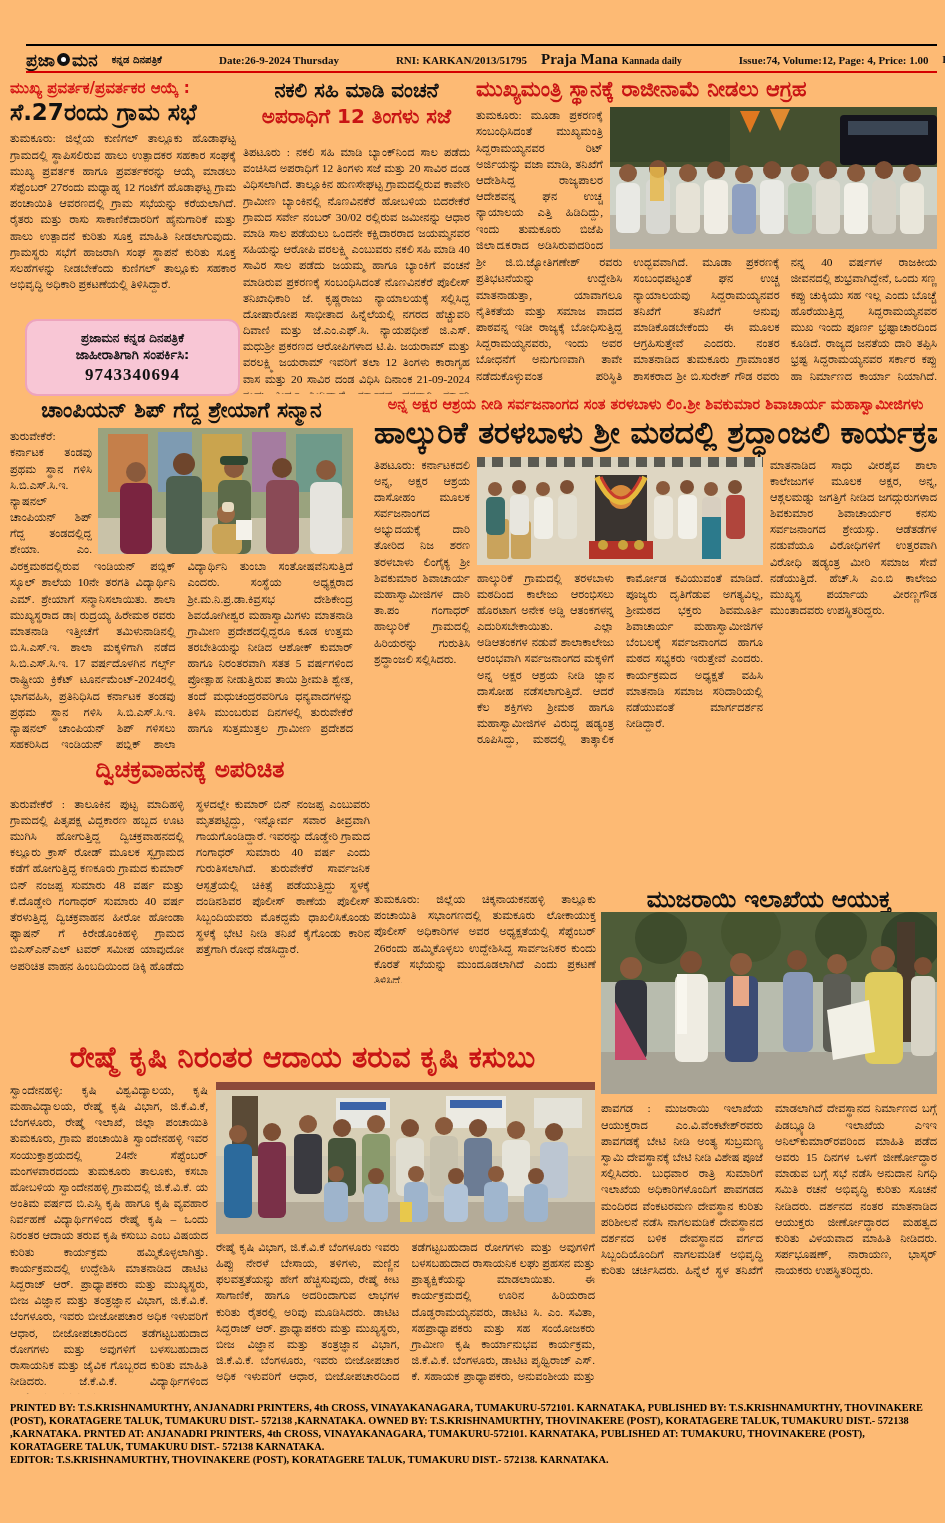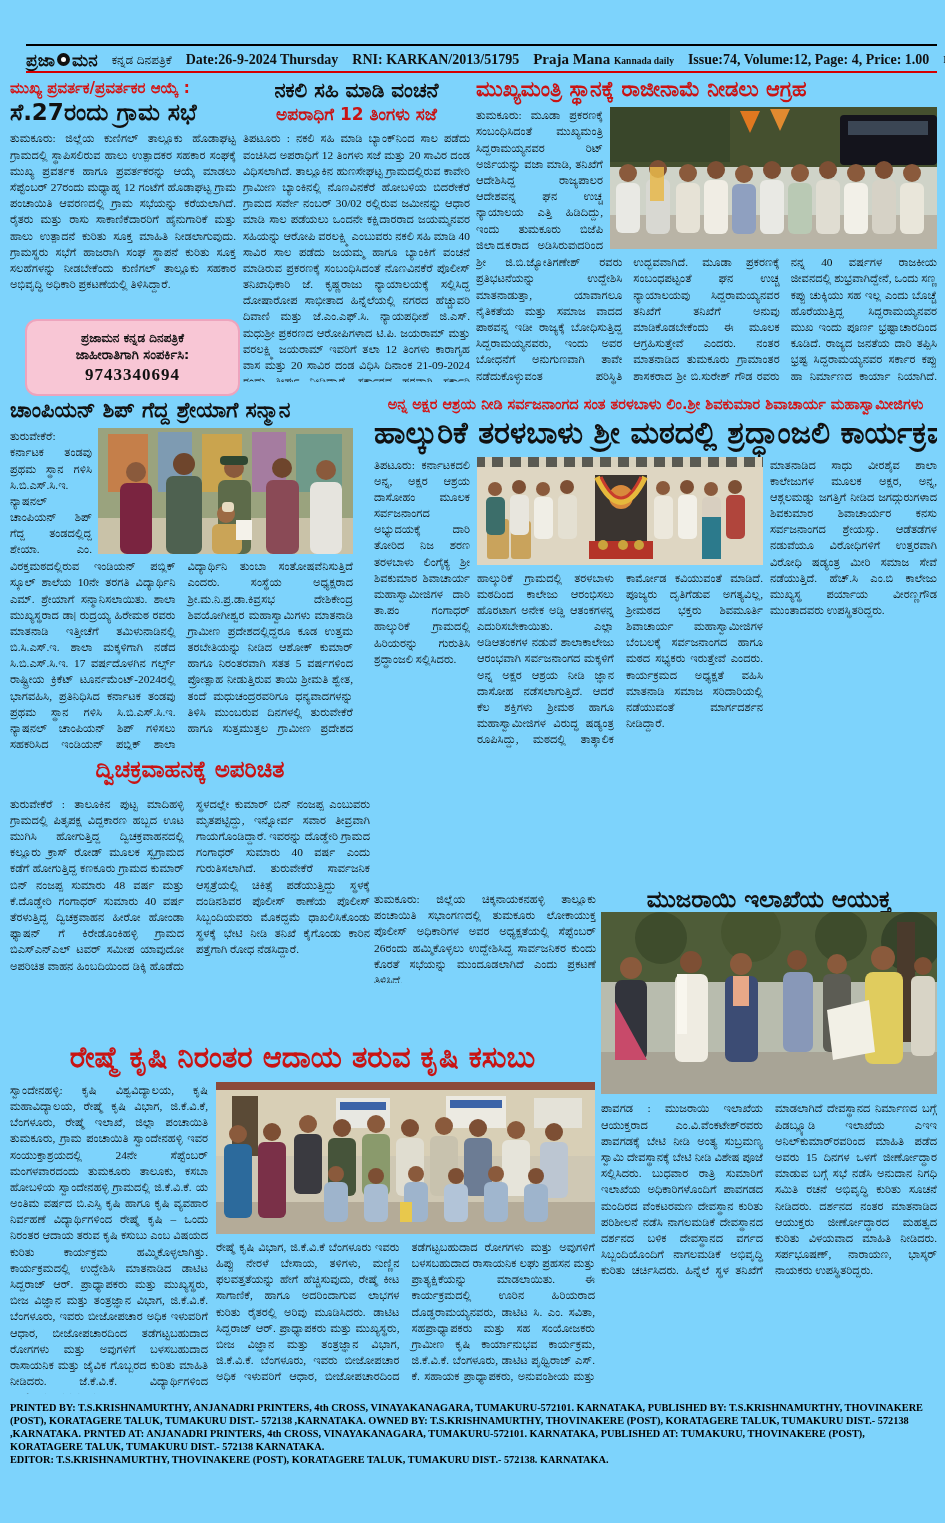--- a/index.html
+++ b/index.html
@@ -1,26 +1,26 @@
 <!DOCTYPE html>
 <html><head>
 <meta charset="utf-8">
 <style>
   html,body{margin:0;padding:0;background:#ffffff;}
   body{width:945px;height:1523px;position:relative;font-family:"Liberation Serif","DejaVu Sans",serif;color:#111;}
-  .page{position:absolute;inset:0;background:#7dd3fc;overflow:hidden;}
+  .page{position:absolute;inset:0;background:#fdba74;overflow:hidden;}
   
   .masthead{position:absolute;left:26px;right:8px;top:44px;height:27px;border-top:2px solid #000;
     display:flex;align-items:center;gap:14px;white-space:nowrap;}
   .mast-rule{position:absolute;left:26px;right:8px;top:71px;height:0;border-top:2.5px solid #d40000;}
   .brand{font-weight:bold;font-size:17px;font-family:"DejaVu Sans",sans-serif;display:flex;align-items:center;gap:2px;}
   .brand-logo{width:13px;height:13px;border-radius:50%;background:#111;display:inline-block;position:relative;}
   .brand-logo::after{content:"";position:absolute;left:4px;top:4px;width:5px;height:5px;border-radius:50%;background:#fff;}
-  .tagline{font-size:12px;font-weight:normal;font-family:"DejaVu Sans",sans-serif;}
-  .mast-date,.mast-rni,.mast-issue{font-size:14px;font-weight:bold;}
+  .tagline{font-size:10px;font-weight:bold;font-family:"DejaVu Sans",sans-serif;}
+  .mast-date,.mast-rni,.mast-issue{font-size:11px;font-weight:bold;margin-left:43px;}
   .paper-en{font-size:15px;font-weight:bold;}
   .paper-en small{font-size:9.5px;font-weight:bold;}
   .mast-postal{font-size:9.5px;font-weight:bold;}
   
   .art{position:absolute;overflow:hidden;}
   .kicker{color:#d41414;font-weight:bold;font-family:"DejaVu Sans",sans-serif;}
   .hl{color:#111;font-weight:bold;font-family:"DejaVu Sans",sans-serif;line-height:1.15;}
   .hl-red{color:#c81414;font-weight:bold;font-family:"DejaVu Sans",sans-serif;line-height:1.2;}
   .body-txt{font-size:11.4px;line-height:1.42;text-align:justify;overflow:hidden;}
   .cols2{column-count:2;column-gap:12px;}
@@ -69,21 +69,21 @@
   </div>
 
   <div class="adbox">
     <div class="l1">ಪ್ರಜಾಮನ ಕನ್ನಡ ದಿನಪತ್ರಿಕೆ</div>
     <div class="l2">ಜಾಹೀರಾತಿಗಾಗಿ ಸಂಪರ್ಕಿಸಿ:</div>
     <div class="ph">9743340694</div>
   </div>
 
   <div class="art" style="left:243px;top:79px;width:227px;height:315px;">
     <div class="hl" style="font-size:20px;text-align:center;">ನಕಲಿ ಸಹಿ ಮಾಡಿ ವಂಚನೆ</div>
-    <div class="hl-red" style="font-size:17px;text-align:center;margin:2px 0 6px 0;">ಅಪರಾಧಿಗೆ 12 ತಿಂಗಳು ಸಜೆ</div>
+    <div class="hl-red" style="font-size:20px;text-align:center;margin:2px 0 16px 0;">ಅಪರಾಧಿಗೆ 12 ತಿಂಗಳು ಸಜೆ</div>
     <div class="body-txt" style="height:252px;">ತಿಪಟೂರು : ನಕಲಿ ಸಹಿ ಮಾಡಿ ಬ್ಯಾಂಕ್‌ನಿಂದ ಸಾಲ ಪಡೆದು ವಂಚಿಸಿದ ಅಪರಾಧಿಗೆ 12 ತಿಂಗಳು ಸಜೆ ಮತ್ತು 20 ಸಾವಿರ ದಂಡ ವಿಧಿಸಲಾಗಿದೆ. ತಾಲ್ಲೂಕಿನ ಹುಣಸೇಘಟ್ಟ ಗ್ರಾಮದಲ್ಲಿರುವ ಕಾವೇರಿ ಗ್ರಾಮೀಣ ಬ್ಯಾಂಕಿನಲ್ಲಿ ನೊಣವಿನಕೆರೆ ಹೋಬಳಿಯ ಬಿದರೇಕೆರೆ ಗ್ರಾಮದ ಸರ್ವೇ ನಂಬರ್ 30/02 ರಲ್ಲಿರುವ ಜಮೀನನ್ನು ಆಧಾರ ಮಾಡಿ ಸಾಲ ಪಡೆಯಲು ಒಂದನೇ ಕಕ್ಷಿದಾರರಾದ ಜಯಮ್ಮನವರ ಸಹಿಯನ್ನು ಆರೋಪಿ ವರಲಕ್ಷ್ಮಿ ಎಂಬುವರು ನಕಲಿ ಸಹಿ ಮಾಡಿ 40 ಸಾವಿರ ಸಾಲ ಪಡೆದು ಜಯಮ್ಮ ಹಾಗೂ ಬ್ಯಾಂಕಿಗೆ ವಂಚನೆ ಮಾಡಿರುವ ಪ್ರಕರಣಕ್ಕೆ ಸಂಬಂಧಿಸಿದಂತೆ ನೊಣವಿನಕೆರೆ ಪೊಲೀಸ್ ತನಿಖಾಧಿಕಾರಿ ಜೆ. ಕೃಷ್ಣರಾಜು ನ್ಯಾಯಾಲಯಕ್ಕೆ ಸಲ್ಲಿಸಿದ್ದ ದೋಷಾರೋಪ ಸಾಭೀತಾದ ಹಿನ್ನೆಲೆಯಲ್ಲಿ ನಗರದ ಹೆಚ್ಚುವರಿ ದಿವಾಣಿ ಮತ್ತು ಜೆ.ಎಂ.ಎಫ್.ಸಿ. ನ್ಯಾಯಪಧೀಶೆ ಜಿ.ಎಸ್. ಮಧುಶ್ರೀ ಪ್ರಕರಣದ ಆರೋಪಿಗಳಾದ ಟಿ.ಪಿ. ಜಯರಾಮ್ ಮತ್ತು ವರಲಕ್ಷ್ಮಿ ಜಯರಾಮ್ ಇವರಿಗೆ ತಲಾ 12 ತಿಂಗಳು ಕಾರಾಗೃಹ ವಾಸ ಮತ್ತು 20 ಸಾವಿರ ದಂಡ ವಿಧಿಸಿ ದಿನಾಂಕ 21-09-2024 ರಂದು ತೀರ್ಪು ನೀಡಿದ್ದಾರೆ. ಸರ್ಕಾರದ ಪರವಾಗಿ ಸರ್ಕಾರಿ ಅಭಿಯೋಜಕಿ ಚೇತನ ಮಲಗೌಡ್ರ ವಾದ ಮಂಡಿಸಿದ್ದರು.</div>
   </div>
 
   <div class="art" style="left:476px;top:77px;width:461px;height:316px;">
     <div class="hl-red" style="font-size:21px;white-space:nowrap;">ಮುಖ್ಯಮಂತ್ರಿ ಸ್ಥಾನಕ್ಕೆ ರಾಜೀನಾಮೆ ನೀಡಲು ಆಗ್ರಹ</div>
     <div style="display:flex;gap:7px;margin-top:5px;">
       <div class="body-txt" style="width:127px;height:142px;flex:none;">ತುಮಕೂರು: ಮೂಡಾ ಪ್ರಕರಣಕ್ಕೆ ಸಂಬಂಧಿಸಿದಂತೆ ಮುಖ್ಯಮಂತ್ರಿ ಸಿದ್ದರಾಮಯ್ಯನವರ ರಿಟ್ ಅರ್ಜಿಯನ್ನು ವಜಾ ಮಾಡಿ, ತನಿಖೆಗೆ ಆದೇಶಿಸಿದ್ದ ರಾಜ್ಯಪಾಲರ ಆದೇಶವನ್ನ ಘನ ಉಚ್ಚ ನ್ಯಾಯಾಲಯ ಎತ್ತಿ ಹಿಡಿದಿದ್ದು, ಇಂದು ತುಮಕೂರು ಬಿಜೆಪಿ ಜಿಲ್ಲಾಧ್ಯಕ್ಷರಾದ ಅಡಿಸಿರುವುದರಿಂದ ಸನ್ಮಾನ್ಯ ಮುಖಂಡರುಗಳ ಸಿದ್ದರಾಮಯ್ಯನವರ ಸ್ಮೈಕ ಹೊಳಗೆ ಹೊಂಡು ಶಾಸಕರಾದ ಶ್ರೀ ಜಿ.ಬಿ.ಜ್ಯೋತಿಗಣೇಶ್ ರವರ ನೇತೃತ್ವದಲ್ಲಿ ಪ್ರತಿಭಟನೆ ನಡೆಸಲಾಯಿತು.</div>
       <div class="photo" style="width:327px;height:142px;flex:none;">
         <svg viewBox="0 0 327 142" preserveAspectRatio="none">
           <rect width="327" height="142" fill="#cfd3c8"></rect>
@@ -125,21 +125,21 @@
     <div class="body-txt cols3" style="height:134px;margin-top:5px;">
       <span>ಶ್ರೀ ಜಿ.ಬಿ.ಜ್ಯೋತಿಗಣೇಶ್ ರವರು ಪ್ರತಿಭಟನೆಯನ್ನು ಉದ್ದೇಶಿಸಿ ಮಾತನಾಡುತ್ತಾ, ಯಾವಾಗಲೂ ನೈತಿಕತೆಯ ಮತ್ತು ಸಮಾಜ ವಾದದ ಪಾಠವನ್ನ ಇಡೀ ರಾಜ್ಯಕ್ಕೆ ಬೋಧಿಸುತ್ತಿದ್ದ ಸಿದ್ದರಾಮಯ್ಯನವರು, ಇಂದು ಅವರ ಬೋಧನೆಗೆ ಅನುಗುಣವಾಗಿ ತಾವೇ ನಡೆದುಕೊಳ್ಳುವಂತ ಪರಿಸ್ಥಿತಿ ಉದ್ಭವವಾಗಿದೆ. ಮೂಡಾ ಪ್ರಕರಣಕ್ಕೆ ಸಂಬಂಧಪಟ್ಟಂತೆ ಘನ ಉಚ್ಚ ನ್ಯಾಯಾಲಯವು ಸಿದ್ದರಾಮಯ್ಯನವರ ತನಿಖೆಗೆ</span>
       <span> </span>
       <span>ತನಿಖೆಗೆ ಅನುವು ಮಾಡಿಕೊಡಬೇಕೆಂದು ಈ ಮೂಲಕ ಆಗ್ರಹಿಸುತ್ತೇವೆ ಎಂದರು. ನಂತರ ಮಾತನಾಡಿದ ತುಮಕೂರು ಗ್ರಾಮಾಂತರ ಶಾಸಕರಾದ ಶ್ರೀ ಬಿ.ಸುರೇಶ್ ಗೌಡ ರವರು ನನ್ನ 40 ವರ್ಷಗಳ ರಾಜಕೀಯ ಜೀವನದಲ್ಲಿ ಶುಭ್ರವಾಗಿದ್ದೇನೆ, ಒಂದು ಸಣ್ಣ ಕಪ್ಪು ಚುಕ್ಕಿಯು ಸಹ ಇಲ್ಲ ಎಂದು ಬೊಚ್ಚೆ ಹೊರೆಯುತ್ತಿದ್ದ ಸಿದ್ದರಾಮಯ್ಯನವರ ಮುಖ ಇಂದು ಪೂರ್ಣ ಭ್ರಷ್ಟಾಚಾರದಿಂದ ಕೂಡಿದೆ. ರಾಜ್ಯದ ಜನತೆಯ ದಾರಿ ತಪ್ಪಿಸಿ</span>
       <span> </span>
       <span>ಭ್ರಷ್ಟ ಸಿದ್ದರಾಮಯ್ಯನವರ ಸರ್ಕಾರ ಕಪ್ಪು ಹಾ ನಿರ್ಮಾಣದ ಕಾರ್ಯಾ ನಿಯಾಗಿದೆ. ಈ ಬಂಡತನವನ್ನು ಬಿಟ್ಟು ಸಿದ್ದರಾಮಯ್ಯನವರು ಕೂಡಲೇ ಮುಖ್ಯಮಂತ್ರಿ ಸ್ಥಾನಕ್ಕೆ ರಾಜೀನಾಮೆ ನೀಡಬೇಕೆಂದು ಈ ಮೂಲಕ ಆಗ್ರಹಿಸುತ್ತೇನೆ ಎಂದರು. ಈ ಪ್ರತಿಭಟನೆಯಲ್ಲಿ ವಿವಿಧ ಮೋರ್ಚಾಗಳ ಮುಖಂಡರು ಸೇರಿದಂತೆ ರಾಜ್ಯ ಹಾಗೂ ಜಿಲ್ಲಾ ಪದಾಧಿಕಾರಿಗಳು, ನಗರ ಪದಾಧಿಕಾರಿಗಳು ಹಾಗೂ ಕಾರ್ಯಕರ್ತರು ಉಪಸ್ಥಿತರಿದ್ದರು.</span>
     </div>
   </div>
 
   <div class="art" style="left:10px;top:398px;width:343px;height:352px;">
-    <div class="hl" style="font-size:21px;">ಚಾಂಪಿಯನ್ ಶಿಪ್ ಗೆದ್ದ ಶ್ರೇಯಾಗೆ ಸನ್ಮಾನ</div>
+    <div class="hl" style="font-size:21px;text-align:center;">ಚಾಂಪಿಯನ್ ಶಿಪ್ ಗೆದ್ದ ಶ್ರೇಯಾಗೆ ಸನ್ಮಾನ</div>
     <div style="display:flex;gap:6px;margin-top:6px;">
       <div class="body-txt" style="width:82px;height:126px;flex:none;">ತುರುವೇಕೆರೆ: ಕರ್ನಾಟಕ ತಂಡವು ಪ್ರಥಮ ಸ್ಥಾನ ಗಳಿಸಿ ಸಿ.ಬಿ.ಎಸ್.ಸಿ.ಇ. ನ್ಯಾಷನಲ್ ಚಾಂಪಿಯನ್ ಶಿಪ್ ಗೆದ್ದ ತಂಡದಲ್ಲಿದ್ದ ಶ್ರೇಯಾ. ಎಂ. ರವಿಯನ್ನು ಸನ್ಮಾನಿಸಿದ ಇಂಡಿಯನ್ ಪಬ್ಲಿಕ್ ಸ್ಕೂಲ್. ಪಟ್ಟಣದ</div>
       <div class="photo" style="width:255px;height:126px;flex:none;">
         <svg viewBox="0 0 255 126" preserveAspectRatio="none">
           <rect width="255" height="126" fill="#c9c2a8"></rect>
           <rect x="0" y="0" width="255" height="90" fill="#9aa37e"></rect>
           <rect x="10" y="6" width="40" height="58" fill="#c57f4a"></rect>
           <rect x="60" y="4" width="34" height="60" fill="#7e9bb2"></rect>
           <rect x="104" y="6" width="40" height="58" fill="#caa44e"></rect>
           <rect x="154" y="4" width="34" height="60" fill="#a57ca0"></rect>

